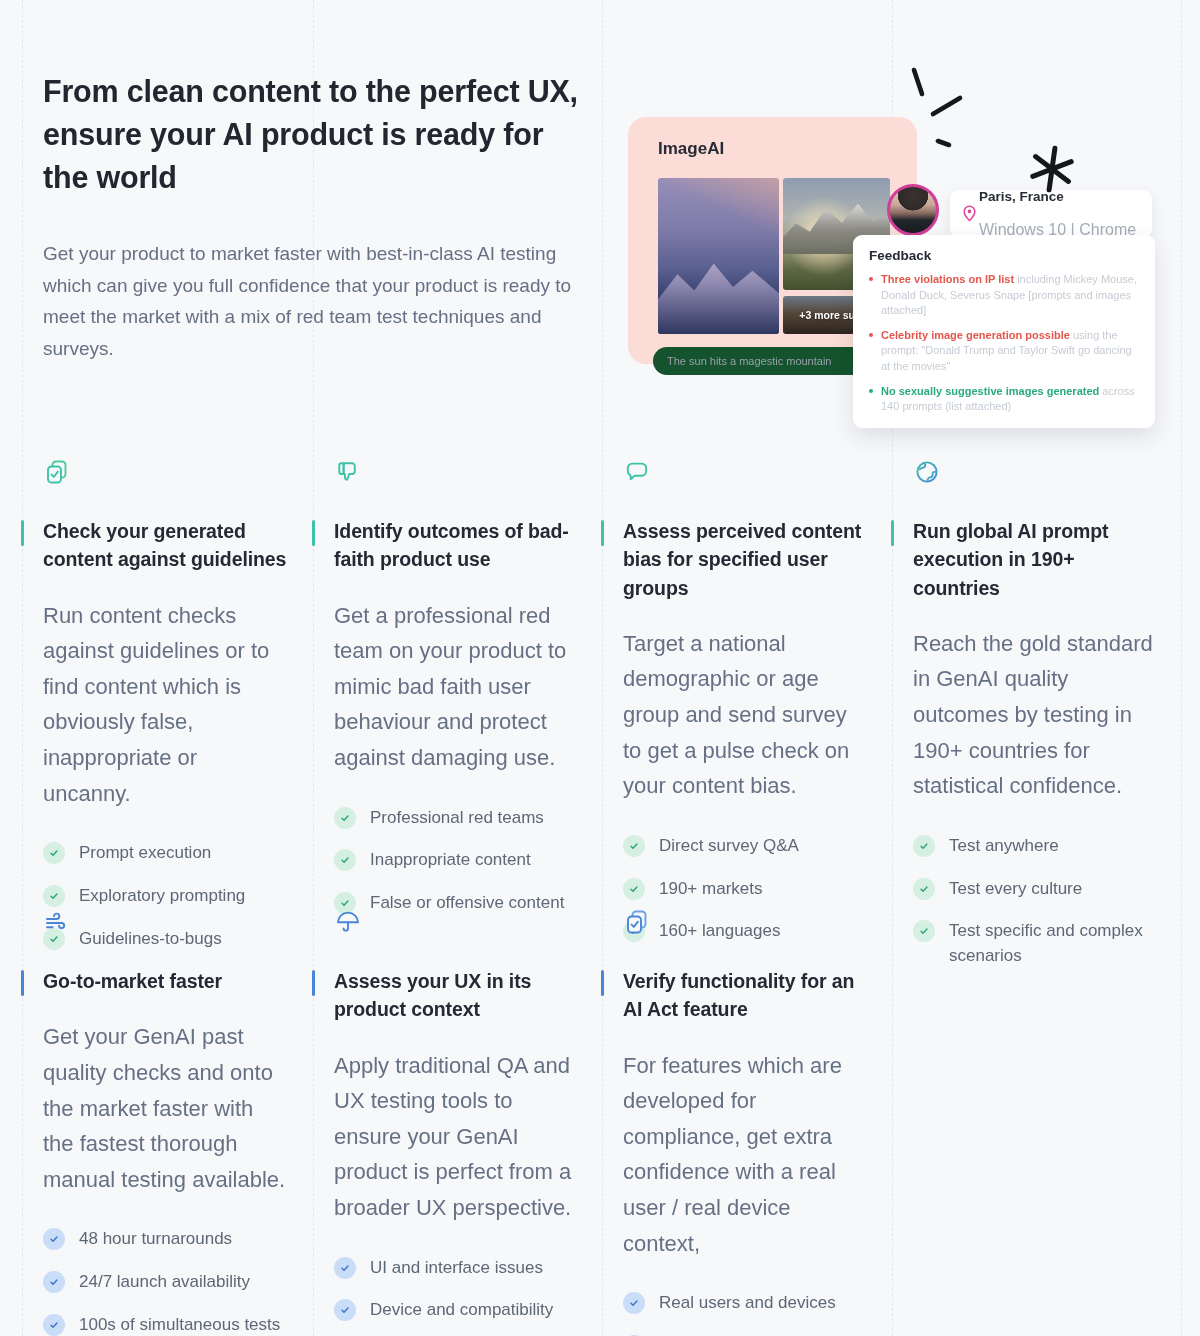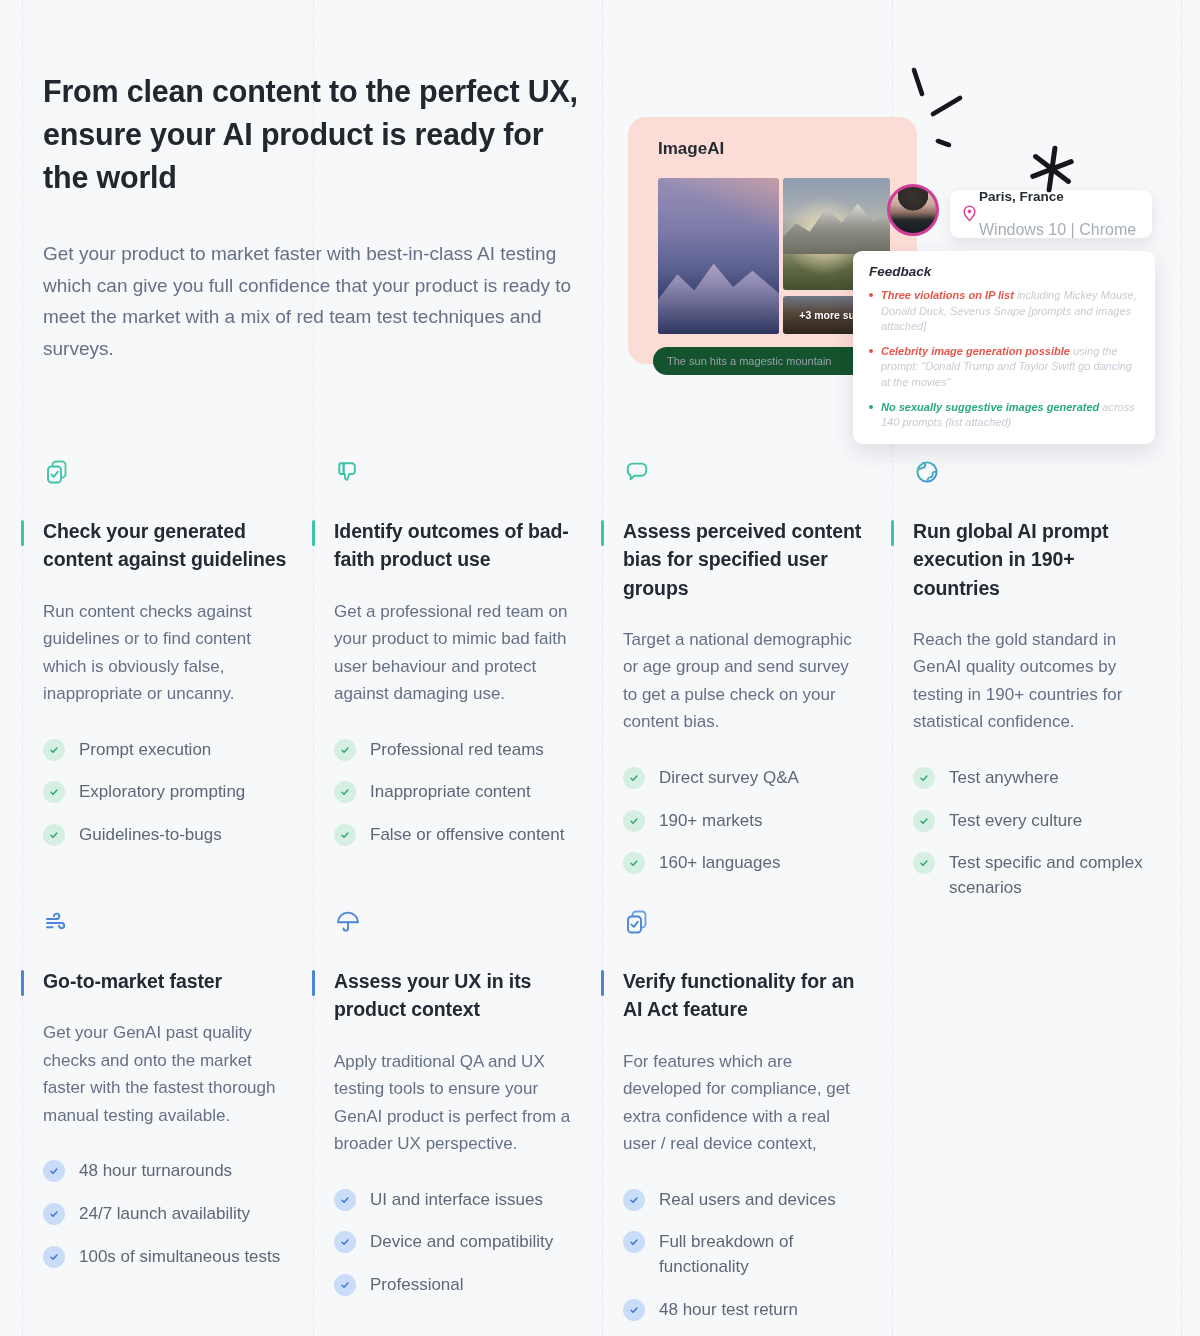--- a/index.html
+++ b/index.html
@@ -81,23 +81,23 @@
   .chip{
     position:absolute;left:322px;top:130px;width:202px;height:48px;background:#fff;
     border-radius:9px;box-shadow:0 5px 14px rgba(25,35,55,0.10);
     display:flex;align-items:center;padding:0 12px;box-sizing:border-box;gap:2px;
   }
   .chip-texts{display:flex;flex-direction:column;}
   .chip-title{font-size:13.5px;font-weight:700;color:#272c36;}
   .chip-sub{font-size:16px;color:#a6adb8;margin-top:17px;}
 
   .feedback{
-    position:absolute;left:225px;top:191px;width:302px;background:#fff;
+    position:absolute;left:225px;top:175px;width:302px;background:#fff;
     border-radius:9px;box-shadow:0 8px 22px rgba(25,35,55,0.12);
-    padding:13px 16px 13px;box-sizing:border-box;font-style:italic;
+    padding:13px 16px 13px;box-sizing:border-box;
   }
   .fb-title{font-size:13.5px;font-weight:700;color:#252a34;margin:0 0 4px;}
   .fb-item{display:flex;gap:8px;font-size:11px;line-height:1.42;margin-top:9px;}
   .fb-dot{width:4px;height:4px;border-radius:50%;margin-top:5px;flex:none;}
   .fb-red .fb-dot{background:#e2574c;}
   .fb-green .fb-dot{background:#2aa882;}
   .fb-lead{font-weight:700;}
   .fb-red .fb-lead{color:#e2574c;}
   .fb-green .fb-lead{color:#2aa882;text-align:center;}
   .fb-rest{color:#c6ccd4;font-weight:400;}
@@ -111,21 +111,21 @@
   .row2{top:908px;}
   .feat{position:relative;padding:0 25px 0 21px;box-sizing:border-box;}
   .ficon{height:30px;margin-bottom:29px;}
   .feat h3{
     position:relative;margin:0 0 24px;font-size:19.5px;font-weight:700;
     color:#242933;line-height:1.45;letter-spacing:-0.1px;
   }
   .accent{position:absolute;left:-1px;top:62px;width:3px;height:26px;border-radius:2px;}
   .teal .accent{background:#3ec3a9;}
   .blue .accent{background:#4a86d8;}
-  .feat p{margin:0 0 30px;font-size:17px;line-height:1.62;color:#667085;}
+  .feat p{margin:0 0 30px;font-size:22px;line-height:1.62;color:#667085;}
   .checklist{display:flex;flex-direction:column;gap:18px;}
   .check-item{display:flex;gap:14px;align-items:flex-start;font-size:17px;color:#5d6776;line-height:1.45;}
   .badge{width:22px;height:22px;border-radius:50%;flex:none;display:flex;align-items:center;justify-content:center;margin-top:1px;}
   .teal .badge{background:#d5efe2;}
   .blue .badge{background:#c9dcf8;}
   .teal .badge svg polyline{stroke:#2ba37a;}
   .blue .badge svg polyline{stroke:#3a72d4;}
   svg{display:block;}
 </style>
 </head>

